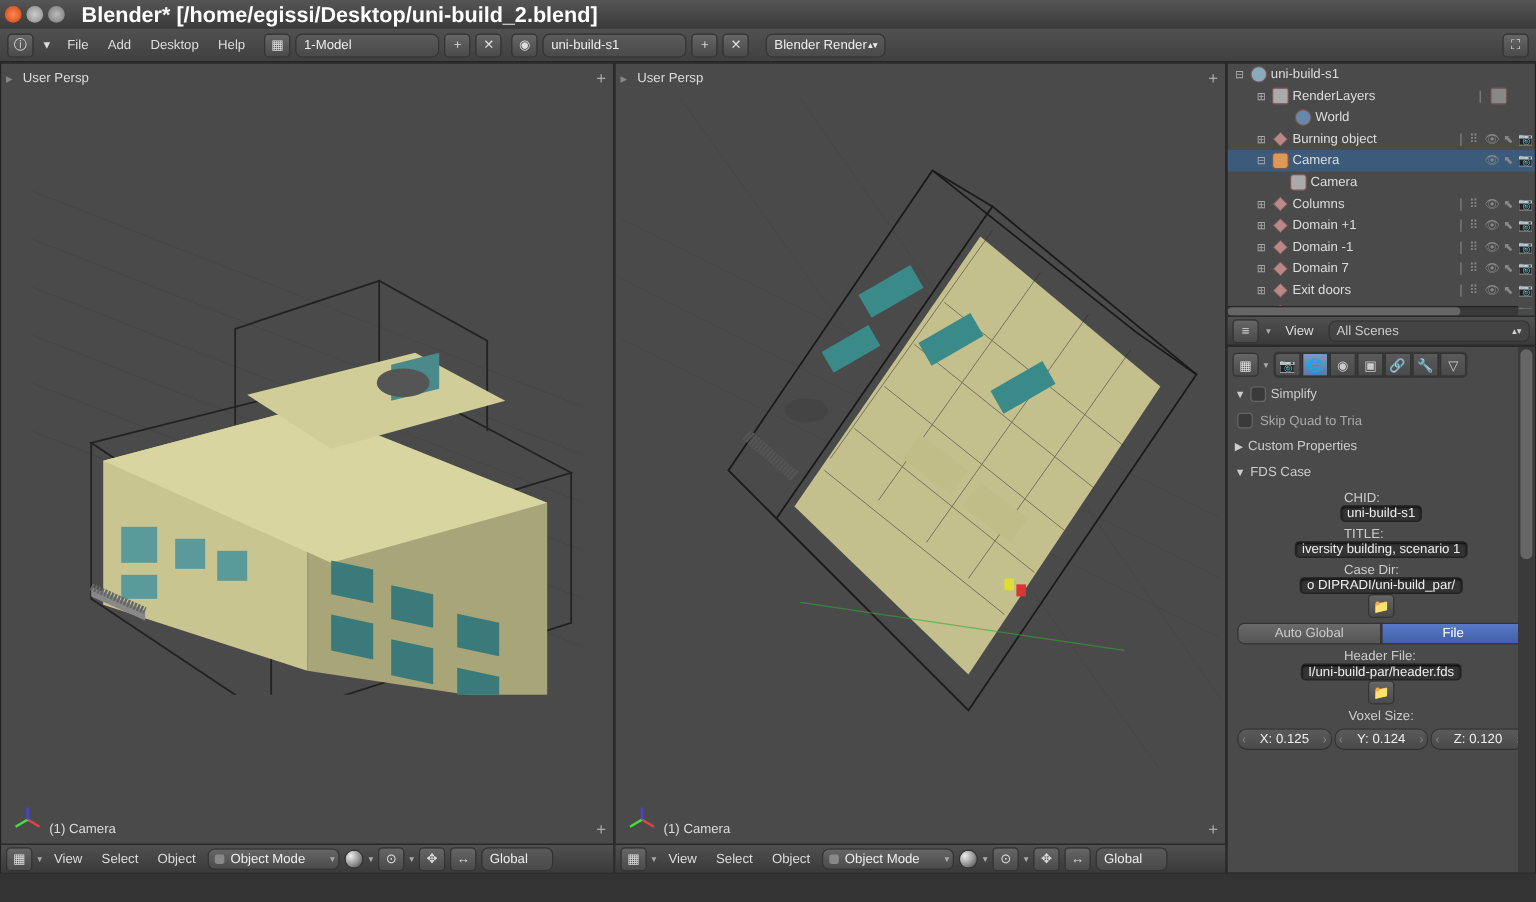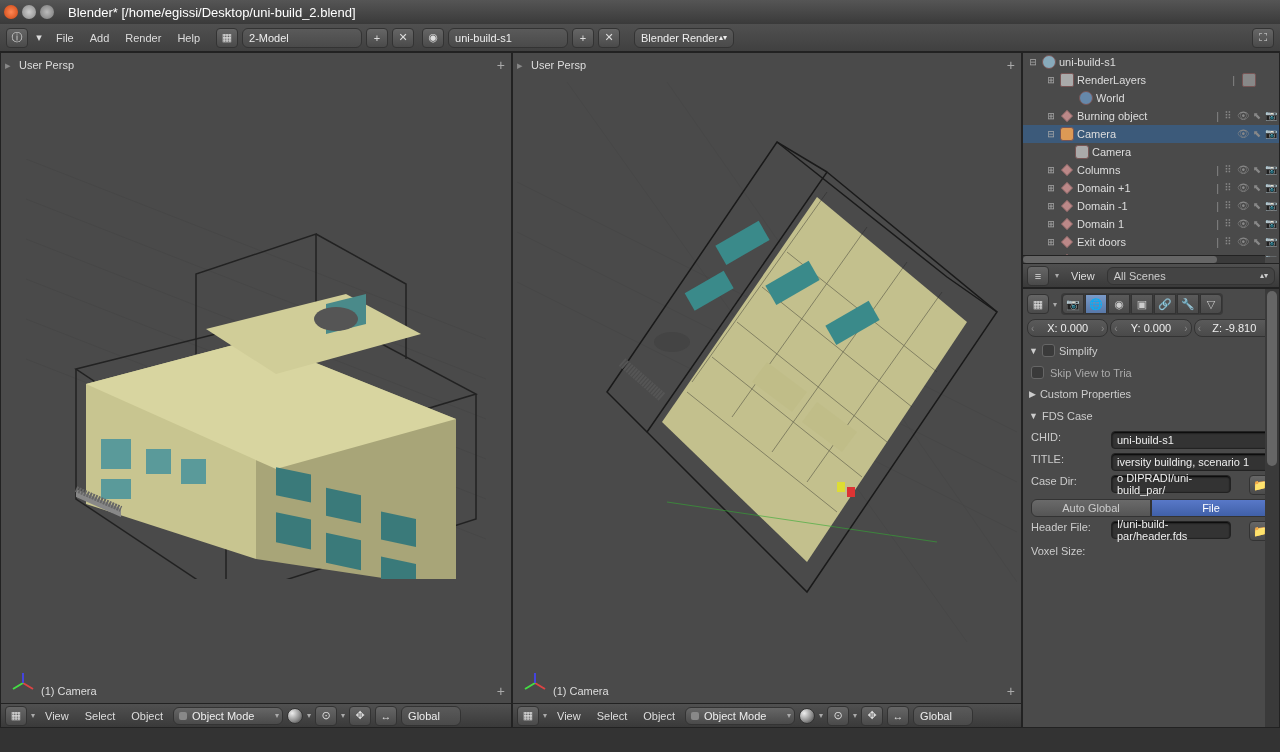--- a/index.html
+++ b/index.html
@@ -2,21 +2,21 @@
 <html><head>
 <meta charset="utf-8">
 <style>
 * { margin: 0; padding: 0; box-sizing: border-box; font-family: sans-serif; font-size: 11px; }
 body { background: #333; color: #ccc; width: 1280px; height: 752px; overflow: hidden; }
 .title-bar { height: 24px; background: linear-gradient(#555,#3a3a3a); display: flex; align-items: center; padding: 0 4px; gap: 4px; }
 .tb-btn { width: 14px; height: 14px; border-radius: 7px; }
 .tb-close { background: radial-gradient(#f85,#c41); }
 .tb-min { background: radial-gradient(#ccc,#888); }
 .tb-max { background: radial-gradient(#bbb,#777); }
-.title-text { margin-left: 10px; font-weight: normal; color: #fff; font-size: 13px; }
+.title-text { margin-left: 10px; font-weight: bold; color: #fff; font-size: 18px; }
 .top-menu { height: 28px; background: linear-gradient(#505050,#404040); display: flex; align-items: center; padding: 0 6px; gap: 4px; border-bottom: 1px solid #222; }
 .icon-btn { width: 22px; height: 20px; background: linear-gradient(#666,#4a4a4a); border: 1px solid #333; border-radius: 4px; display: flex; align-items: center; justify-content: center; color: #ddd; cursor: pointer; }
 .menu-item { padding: 4px 6px; color: #ddd; cursor: pointer; }
 .field { height: 20px; background: linear-gradient(#5a5a5a,#4a4a4a); border: 1px solid #333; border-radius: 6px; display: flex; align-items: center; padding: 0 6px; color: #eee; }
 .stats { margin-left: 10px; color: #ddd; }
 .main { display: flex; height: 676px; }
 .viewport { position: relative; background: #4a4a4a; border: 1px solid #222; }
 .vp-label { position: absolute; top: 6px; left: 18px; color: #ddd; }
 .vp-icon { position: absolute; top: 6px; left: 4px; color: #888; }
 .vp-cam { position: absolute; bottom: 30px; left: 40px; color: #ddd; }
@@ -50,21 +50,21 @@
 .num-row { display: flex; gap: 2px; }
 .num-field { flex: 1; height: 18px; background: linear-gradient(#5a5a5a,#4a4a4a); border: 1px solid #333; border-radius: 8px; display: flex; align-items: center; justify-content: center; color: #eee; font-size: 10px; position: relative; }
 .num-field::before { content: '‹'; position: absolute; left: 3px; color: #888; }
 .num-field::after { content: '›'; position: absolute; right: 3px; color: #888; }
 .panel-hdr { display: flex; align-items: center; gap: 4px; padding: 3px 2px; background: #4a4a4a; cursor: pointer; }
 .panel-hdr .tri { font-size: 9px; }
 .panel-body { padding: 2px 4px; display: flex; flex-direction: column; gap: 4px; }
 .check { width: 13px; height: 13px; background: #3a3a3a; border: 1px solid #666; border-radius: 3px; }
 .btn { height: 18px; background: linear-gradient(#6a6a6a,#555); border: 1px solid #333; border-radius: 6px; display: flex; align-items: center; justify-content: center; color: #eee; cursor: pointer; font-size: 10px; }
 .btn.dim { background: linear-gradient(#555,#4a4a4a); color: #aaa; }
-.form-row { display: flex; gap: 18px; }
+.form-row { display: flex; align-items: center; gap: 0; flex-direction: column; }
 .form-label { width: 62px; color: #ccc; }
 .text-input { flex: 1; height: 18px; background: #333; border: 1px solid #222; border-radius: 4px; box-shadow: inset 0 1px 2px #000; padding: 0 5px; color: #eee; display: flex; align-items: center; }
 .split-btn { display: flex; width: 100%; }
 .split-btn .half { flex: 1; height: 18px; display: flex; align-items: center; justify-content: center; border: 1px solid #333; cursor: pointer; }
 .split-btn .half:first-child { border-radius: 6px 0 0 6px; background: linear-gradient(#6a6a6a,#555); }
 .split-btn .half:last-child { border-radius: 0 6px 6px 0; background: linear-gradient(#5878c8,#4060a8); color: #fff; }
 .sphere { width: 16px; height: 16px; border-radius: 8px; background: radial-gradient(circle at 30% 30%, #eee, #888 60%, #333); border: 1px solid #333; }
 .scene-3d { position: absolute; top: 50%; left: 50%; transform: translate(-50%,-55%); }
 svg { display: block; }
 .scroll-hint { position: absolute; bottom: 24px; left: 0; right: 14px; height: 8px; background: #3a3a3a; border-top: 1px solid #222; }
@@ -80,25 +80,25 @@
   <div class="tb-btn tb-min"></div>
   <div class="tb-btn tb-max"></div>
   <div class="title-text">Blender* [/home/egissi/Desktop/uni-build_2.blend]</div>
 </div>
 
 <div class="top-menu">
   <div class="icon-btn">ⓘ</div>
   <div class="icon-btn" style="width:14px;background:none;border:none">▾</div>
   <div class="menu-item">File</div>
   <div class="menu-item">Add</div>
-  <div class="menu-item">Render</div>
+  <div class="menu-item">Desktop</div>
   <div class="menu-item">Help</div>
   <div class="icon-btn" style="margin-left:6px">▦</div>
   <div class="field" style="width:120px">
-      <span>2-Model</span>
+      <span>1-Model</span>
     </div>
   <div class="icon-btn">+</div>
   <div class="icon-btn">✕</div>
   <div class="icon-btn" style="margin-left:4px">◉</div>
   <div class="field" style="width:120px">
       <span>uni-build-s1</span>
     </div>
   <div class="icon-btn">+</div>
   <div class="icon-btn">✕</div>
   <div class="field" style="width:100px;margin-left:10px;justify-content:space-between">
@@ -338,21 +338,21 @@
               <span class="out-i">⠿</span>
               <div class="out-icons">
                 <span class="out-i">👁</span>
                 <span class="out-i">⬉</span>
                 <span class="out-i">📷</span>
               </div>
             </div>
             <div class="out-row" style="padding-left: 22px;">
               <span class="tree-icon">⊞</span>
               <span class="obj-icon"></span>
-              <span class="out-name">Domain 1</span>
+              <span class="out-name">Domain 7</span>
               <span style="color:#888">|</span>
               <span class="out-i">⠿</span>
               <div class="out-icons">
                 <span class="out-i">👁</span>
                 <span class="out-i">⬉</span>
                 <span class="out-i">📷</span>
               </div>
             </div>
             <div class="out-row" style="padding-left: 22px;">
               <span class="tree-icon">⊞</span>
@@ -401,41 +401,30 @@
         <div class="prop-tabs">
           <div class="prop-tab">📷</div>
           <div class="prop-tab active">🌐</div>
           <div class="prop-tab">◉</div>
           <div class="prop-tab">▣</div>
           <div class="prop-tab">🔗</div>
           <div class="prop-tab">🔧</div>
           <div class="prop-tab">▽</div>
         </div>
       </div>
-      <div class="num-row">
-        <div class="num-field">
-            <span>X: 0.000</span>
-          </div>
-        <div class="num-field">
-            <span>Y: 0.000</span>
-          </div>
-        <div class="num-field">
-            <span>Z: -9.810</span>
-          </div>
-      </div>
 
       <div class="panel-hdr">
         <span class="tri">▼</span>
         <span class="check"></span>
         <span>Simplify</span>
       </div>
       <div class="panel-body">
         <div style="display:flex;align-items:center;gap:6px">
           <span class="check"></span>
-          <span style="color:#aaa">Skip View to Tria</span>
+          <span style="color:#aaa">Skip Quad to Tria</span>
         </div>
       </div>
 
       <div class="panel-hdr">
         <span class="tri">▶</span>
         <span>Custom Properties</span>
       </div>
 
       <div class="panel-hdr">
         <span class="tri">▼</span>
@@ -472,19 +461,30 @@
         <div class="form-row">
           <span class="form-label">Header File:</span>
           <div class="text-input" style="flex:1">
               <span>I/uni-build-par/header.fds</span>
             </div>
           <div class="icon-btn">📁</div>
         </div>
         <div class="form-row">
           <span>Voxel Size:</span>
         </div>
+        <div class="num-row">
+          <div class="num-field">
+              <span>X: 0.125</span>
+            </div>
+          <div class="num-field">
+              <span>Y: 0.124</span>
+            </div>
+          <div class="num-field">
+              <span>Z: 0.120</span>
+            </div>
+        </div>
       </div>
       <div class="vscroll">
           <div class="vscroll-thumb"></div>
         </div>
     </div>
   </div>
 </div>
 
 </body></html>

